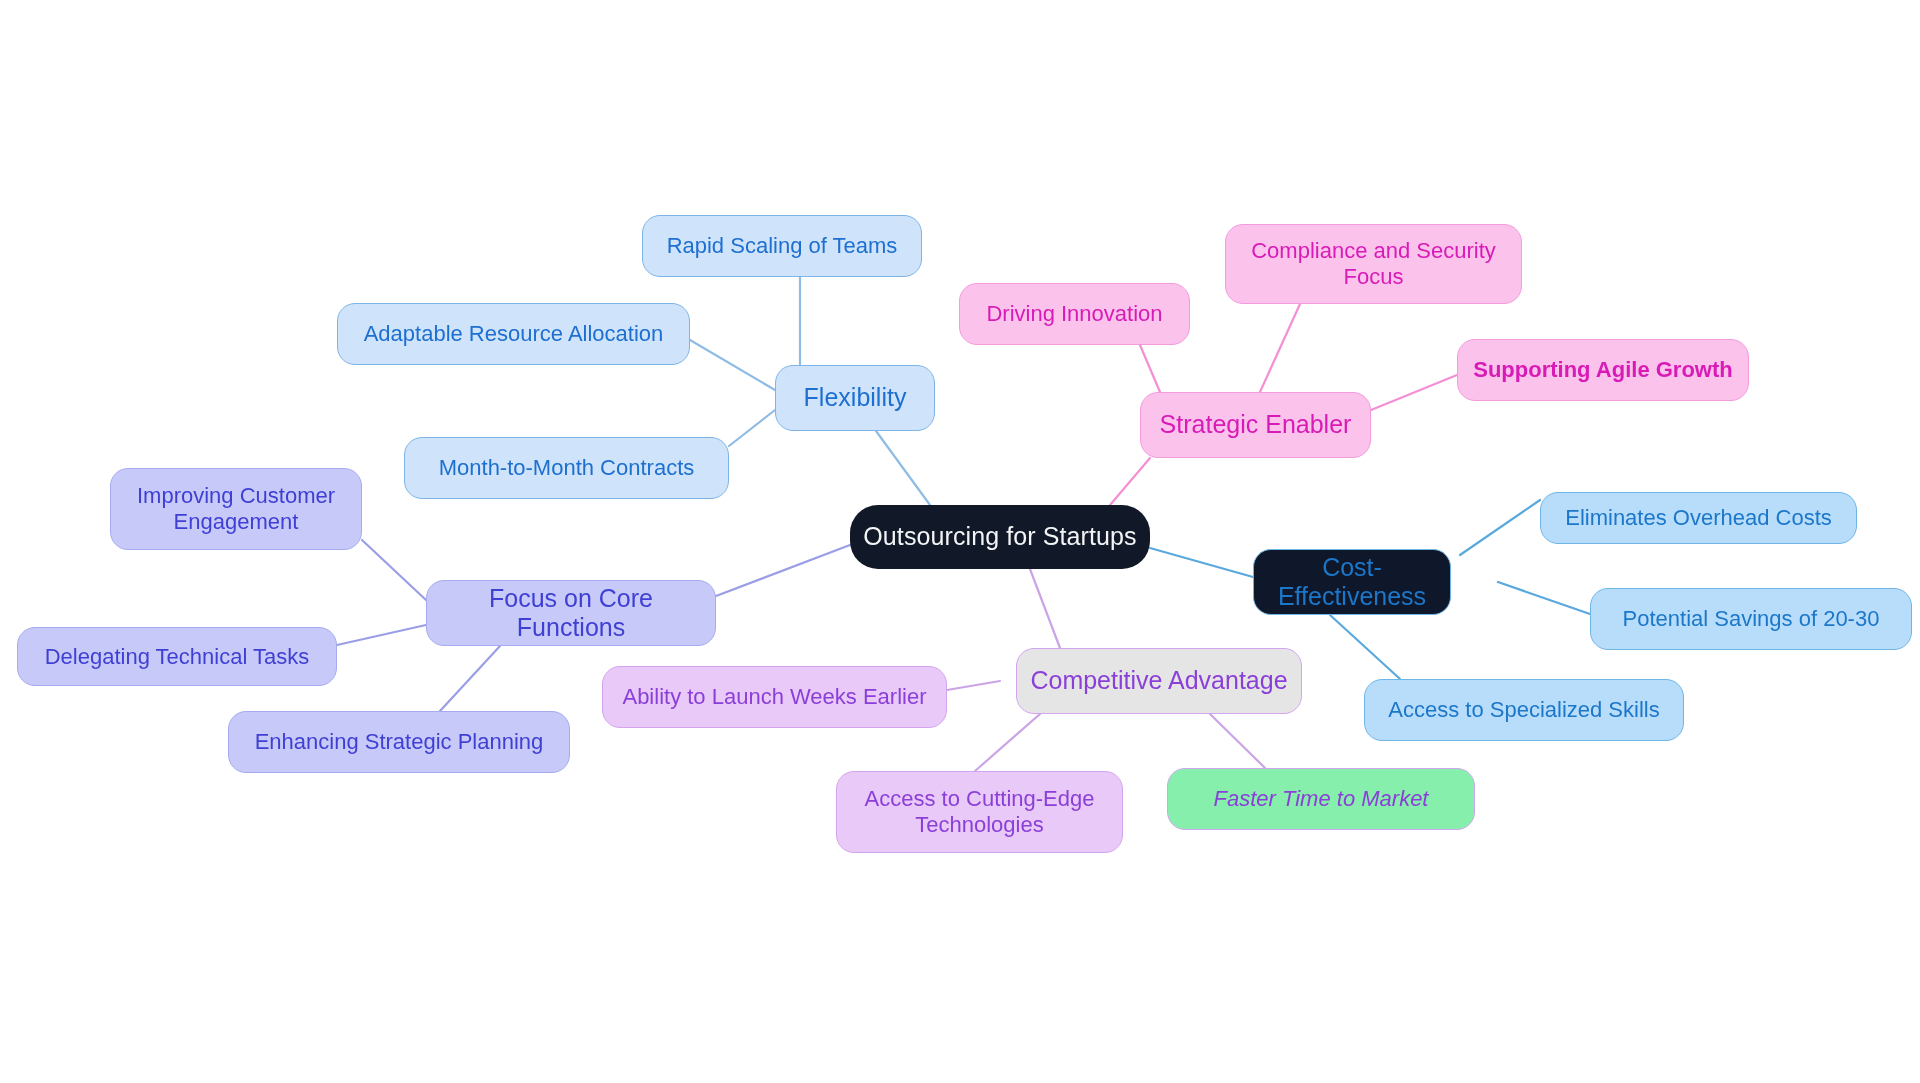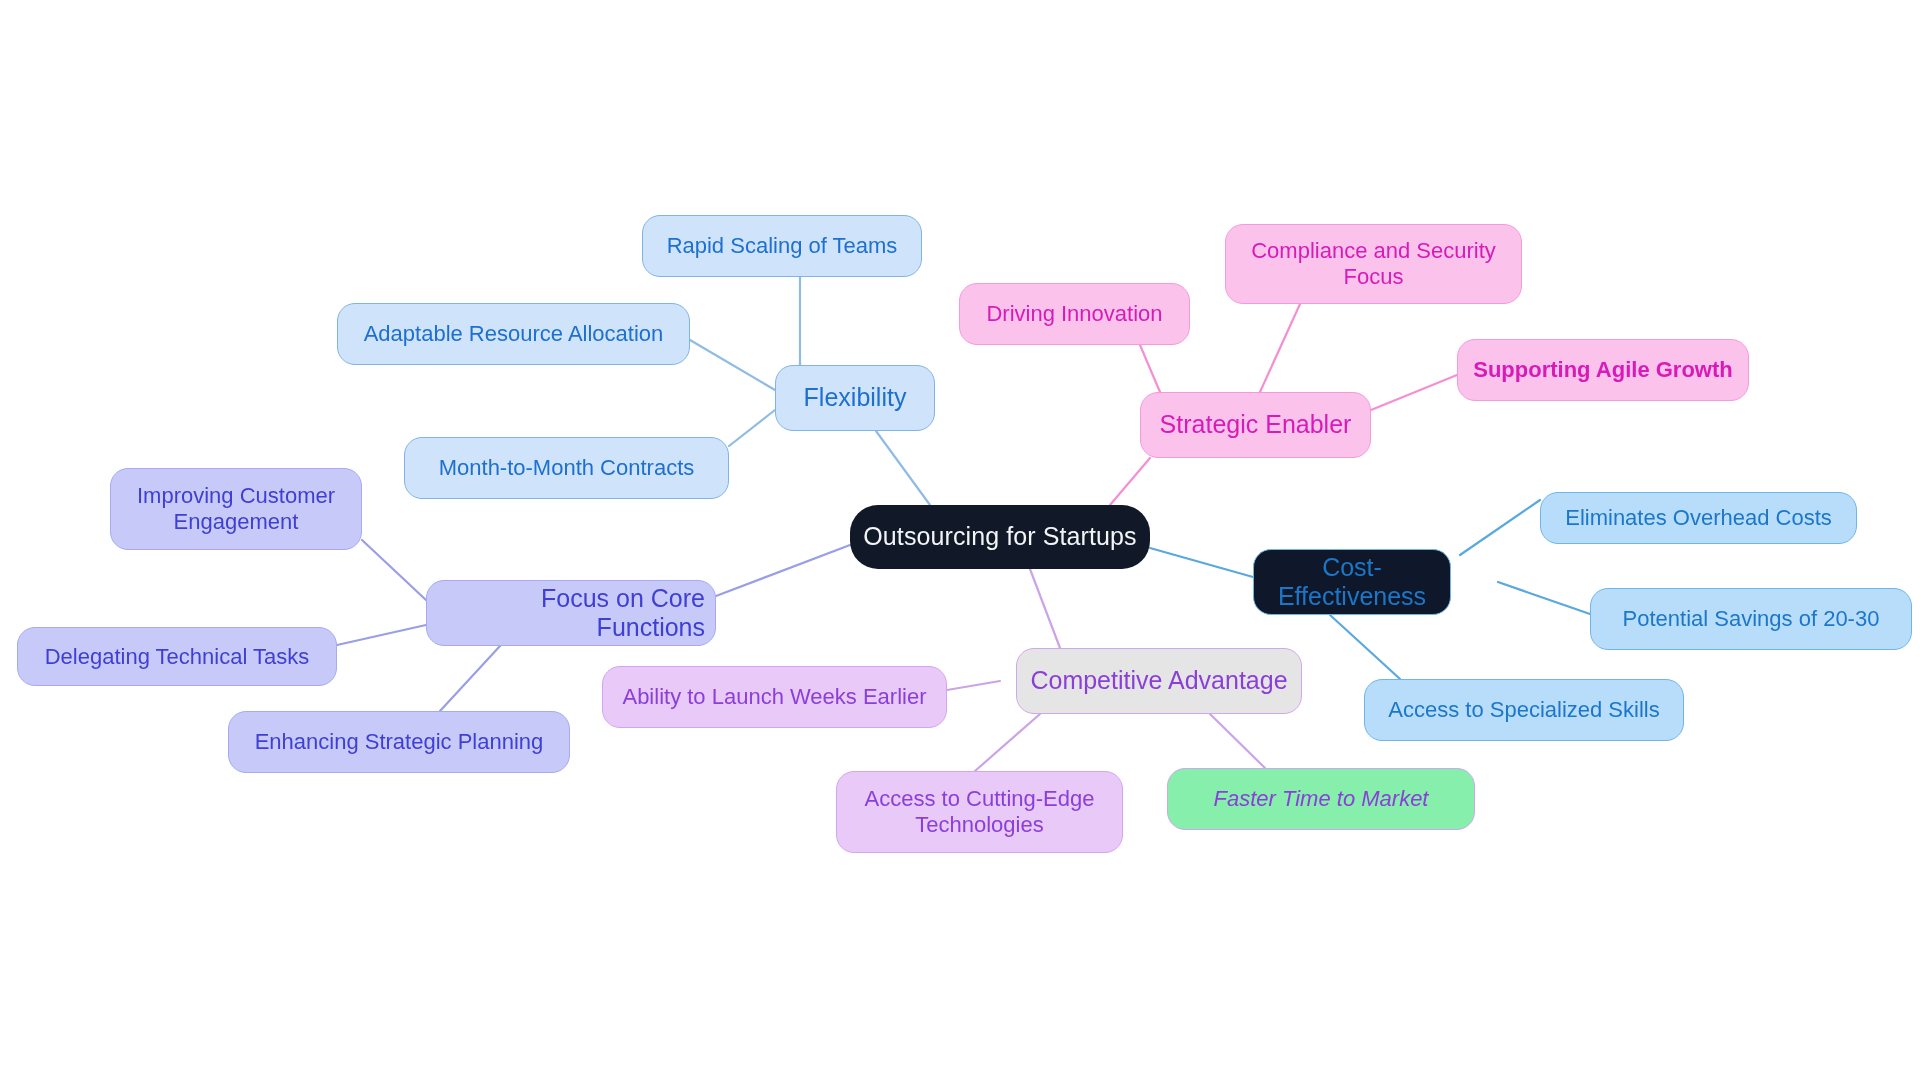--- a/index.html
+++ b/index.html
@@ -93,18 +93,18 @@
     <div class="node leaf" style="left: 1457px; top: 339px; width: 292px; height: 62px; background: rgb(251, 194, 236); color: rgb(216, 27, 182); border-color: rgb(244, 155, 221); font-weight: bold;">Supporting Agile Growth</div>
     <div class="node branch" style="left: 1253px; top: 549px; width: 198px; height: 66px; background: #0f172a; color: rgb(28, 119, 201); border-color: rgb(111, 182, 232);">Cost-Effectiveness</div>
     <div class="node leaf" style="left: 1540px; top: 456px; width: 317px; height: 52px; background: rgb(184, 221, 251); color: rgb(28, 119, 201); border-color: rgb(111, 182, 232); margin-top: 36px;">Eliminates Overhead Costs</div>
     <div class="node leaf" style="left: 1590px; top: 588px; width: 322px; height: 62px; background: rgb(184, 221, 251); color: rgb(28, 119, 201); border-color: rgb(111, 182, 232);">Potential Savings of 20-30</div>
     <div class="node leaf" style="left: 1364px; top: 679px; width: 320px; height: 62px; background: rgb(184, 221, 251); color: rgb(28, 119, 201); border-color: rgb(111, 182, 232);">Access to Specialized Skills</div>
     <div class="node branch" style="left: 1000px; top: 648px; width: 286px; height: 66px; background: #e5e5e5; color: rgb(139, 63, 217); border-color: rgb(212, 165, 239); margin-left: 16px;">Competitive Advantage</div>
     <div class="node leaf" style="left: 602px; top: 666px; width: 345px; height: 62px; background: rgb(232, 201, 247); color: rgb(139, 63, 217); border-color: rgb(212, 165, 239);">Ability to Launch Weeks Earlier</div>
     <div class="node leaf" style="left: 836px; top: 771px; width: 287px; height: 82px; background: rgb(232, 201, 247); color: rgb(139, 63, 217); border-color: rgb(212, 165, 239);">Access to Cutting-Edge
 Technologies</div>
     <div class="node leaf" style="left: 1167px; top: 768px; width: 308px; height: 62px; background: #86efac; color: rgb(139, 63, 217); border-color: rgb(212, 165, 239); font-style: italic;">Faster Time to Market</div>
-    <div class="node branch" style="left: 426px; top: 580px; width: 290px; height: 66px; background: rgb(199, 202, 248); color: rgb(63, 63, 212); border-color: rgb(166, 170, 240); text-align: right;">Focus on Core Functions</div>
+    <div class="node branch" style="left: 426px; top: 580px; width: 290px; height: 66px; background: rgb(199, 202, 248); color: rgb(63, 63, 212); border-color: rgb(166, 170, 240);">Focus on Core Functions</div>
     <div class="node leaf" style="left: 110px; top: 468px; width: 252px; height: 82px; background: rgb(199, 202, 248); color: rgb(63, 63, 212); border-color: rgb(166, 170, 240);">Improving Customer
 Engagement</div>
     <div class="node leaf" style="left: 17px; top: 627px; width: 320px; height: 59px; background: rgb(199, 202, 248); color: rgb(63, 63, 212); border-color: rgb(166, 170, 240);">Delegating Technical Tasks</div>
     <div class="node leaf" style="left: 228px; top: 711px; width: 342px; height: 62px; background: rgb(199, 202, 248); color: rgb(63, 63, 212); border-color: rgb(166, 170, 240);">Enhancing Strategic Planning</div>
   </div>
 
 </body></html>

